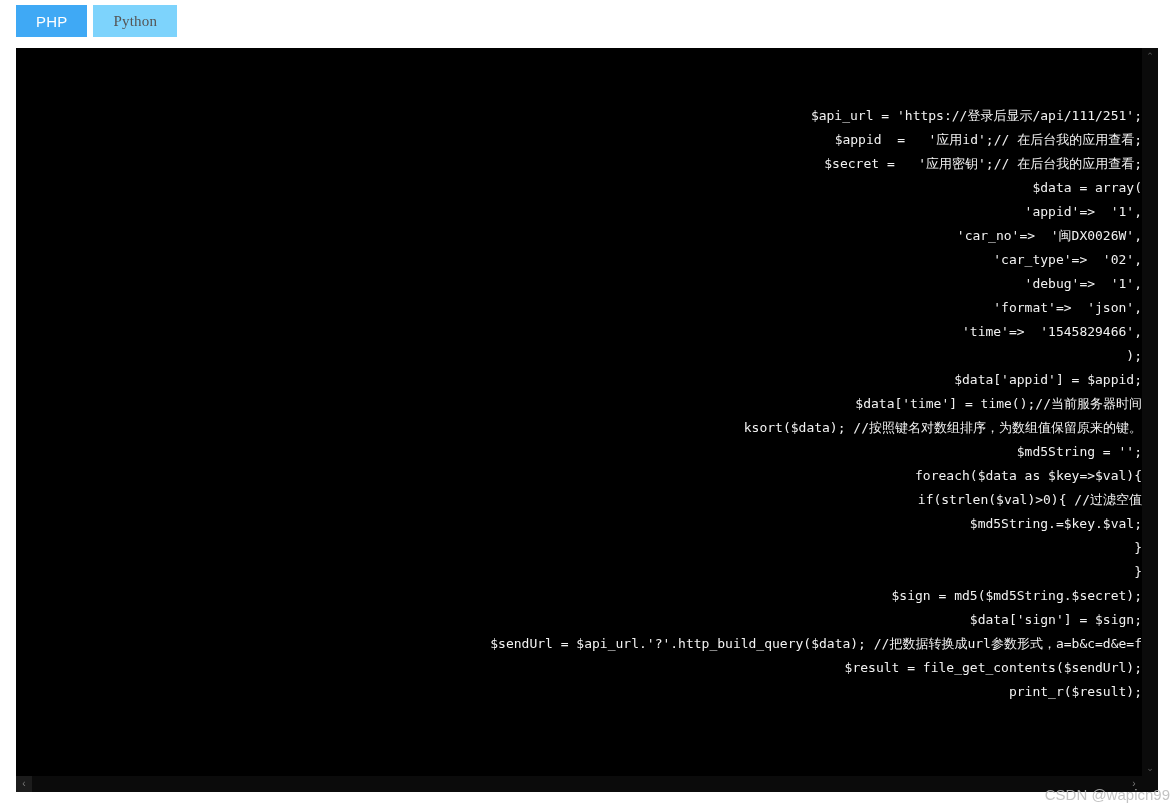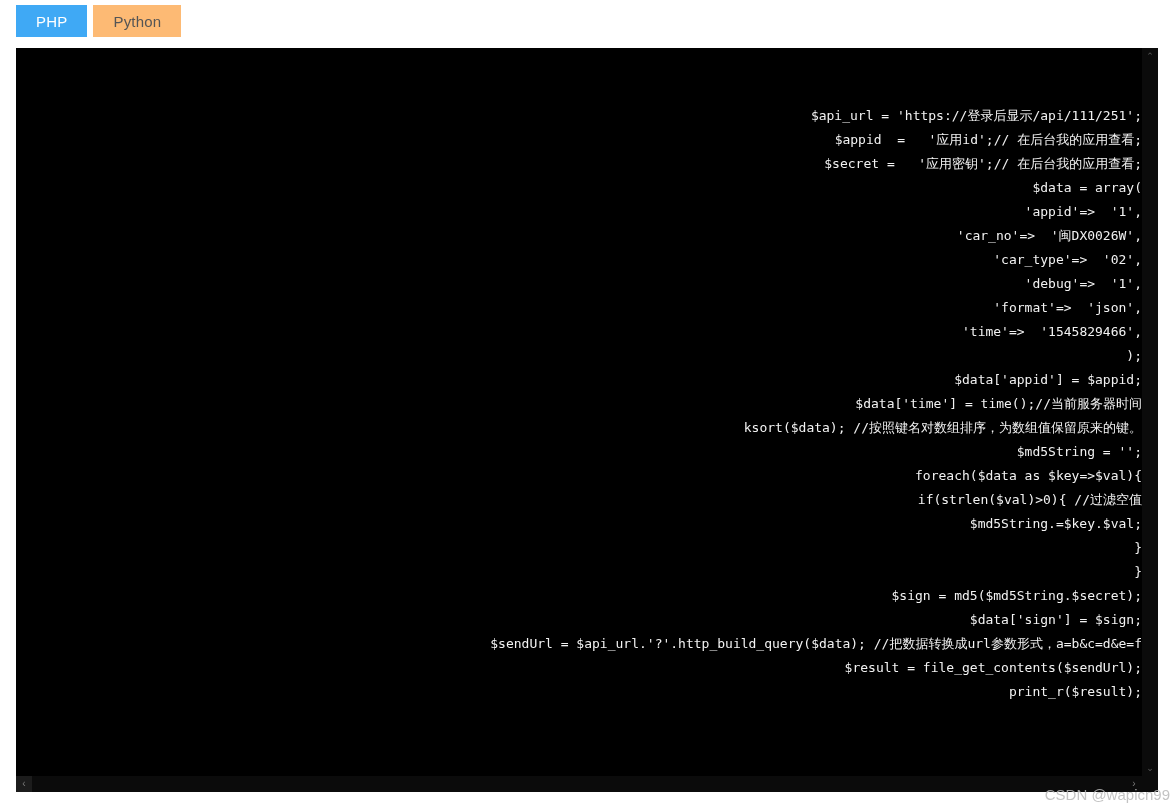--- a/index.html
+++ b/index.html
@@ -42,23 +42,24 @@
     box-sizing: border-box;
     letter-spacing: .2px;
   }
 
   .tab.active {
     background: #3fa9f5;
     color: #ffffff;
   }
 
   .tab.inactive {
-    background: #fdba74;
+    background: #7dd3fc;
     color: #555555;
     margin-left: 6px;
+    font-family: Liberation Serif, serif;
   }
 
   
   .code-panel {
     position: absolute;
     left: 16px;
     top: 48px;
     width: 1142px;
     height: 744px;
     background: #000000;

